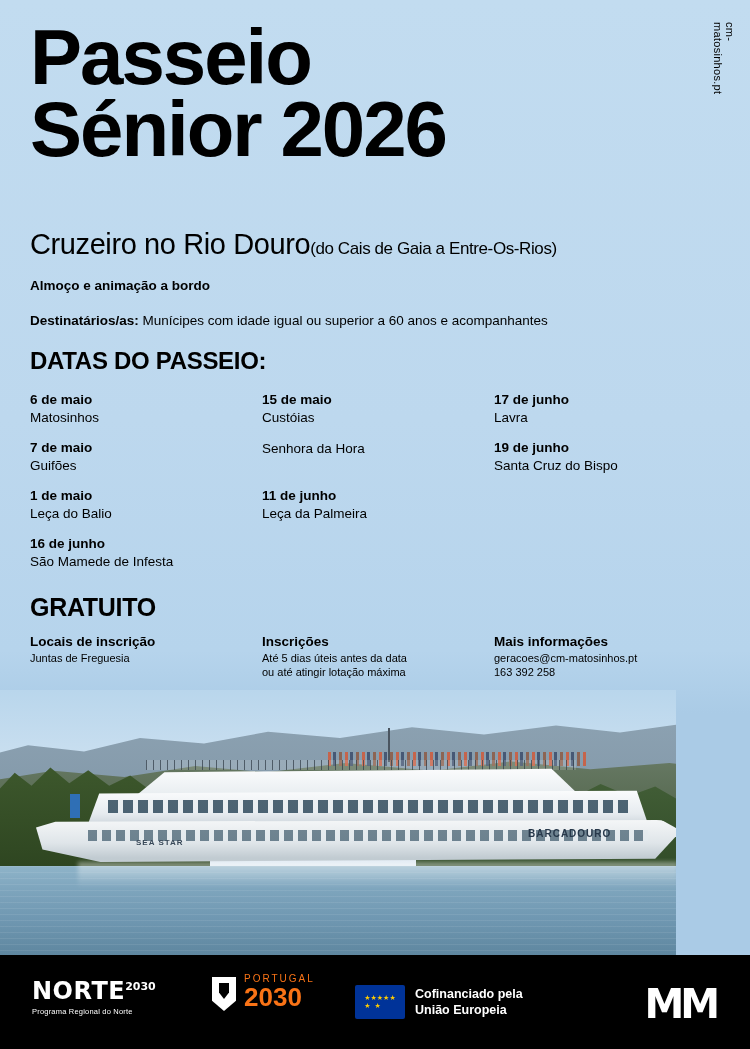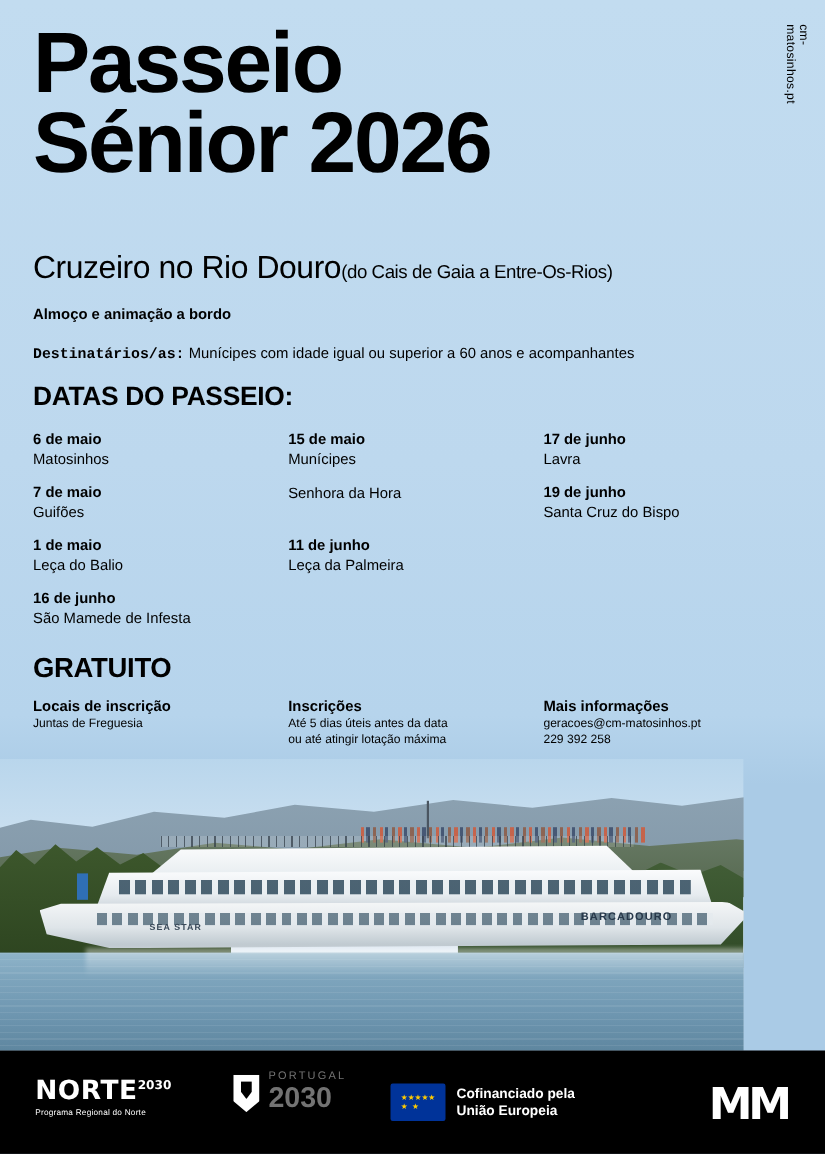--- a/index.html
+++ b/index.html
@@ -134,21 +134,21 @@
   }
   .subtitle .paren { font-size: 17px; }
   .line-almoco {
     position: absolute; left: 30px; top: 278px;
     font-size: 13.5px; font-weight: bold; color: #000;
   }
   .line-dest {
     position: absolute; left: 30px; top: 313px;
     font-size: 13.5px; color: #000;
   }
-  .line-dest b { font-weight: bold; font-family: Liberation Mono, monospace; }
+  .line-dest b { font-weight: bold; }
   .datas-head {
     position: absolute; left: 30px; top: 347px;
     font-size: 24px; font-weight: bold; color: #000; letter-spacing: -0.3px;
   }
   .dates-grid {
     position: absolute; left: 30px; top: 392px;
     width: 690px;
     display: grid;
     grid-template-columns: 232px 232px 226px;
     row-gap: 0;
@@ -184,21 +184,21 @@
   .logo-norte {
     position: absolute; left: 32px; top: 22px; color: #fff;
   }
   .logo-norte .big {
     font-size: 24px; font-weight: bold; letter-spacing: .5px;
     font-family: "DejaVu Sans", sans-serif;
   }
   .logo-norte .big sup { font-size: 11px; vertical-align: super; letter-spacing: 0; }
   .logo-norte .small { font-size: 7.5px; letter-spacing: .2px; margin-top: 2px; }
   .logo-pt {
-    position: absolute; left: 212px; top: 18px; color: #737373;
+    position: absolute; left: 212px; top: 18px; color: #f97316;
   }
   .logo-pt .pt-top { font-size: 10px; letter-spacing: 2px; margin-left: 32px; }
   .logo-pt .pt-num { font-size: 26px; font-weight: bold; letter-spacing: 0px; margin-left: 32px; line-height: 1; }
   .logo-pt .shield {
     position: absolute; left: 0; top: 4px; width: 24px; height: 34px;
     background: #fff;
     clip-path: polygon(0% 0%, 100% 0%, 100% 70%, 50% 100%, 0% 70%);
   }
   .logo-pt .shield::after {
     content:""; position:absolute; left:7px; top:6px; width:10px; height:16px;
@@ -270,21 +270,21 @@
 
     <div class="datas-head">DATAS DO PASSEIO:</div>
 
     <div class="dates-grid">
       <div class="date-cell">
         <div class="d">6 de maio</div>
         <div class="p">Matosinhos</div>
       </div>
       <div class="date-cell">
         <div class="d">15 de maio</div>
-        <div class="p">Munícipes</div>
+        <div class="p">Custóias</div>
       </div>
       <div class="date-cell">
         <div class="d">17 de junho</div>
         <div class="p">Lavra</div>
       </div>
 
       <div class="date-cell">
         <div class="d">7 de maio</div>
         <div class="p">Guifões</div>
       </div>
@@ -327,21 +327,21 @@
         <div class="t" style="white-space:pre-line">Juntas de Freguesia</div>
       </div>
       <div class="info-col">
         <div class="h">Inscrições</div>
         <div class="t" style="white-space:pre-line">Até 5 dias úteis antes da data
 ou até atingir lotação máxima</div>
       </div>
       <div class="info-col">
         <div class="h">Mais informações</div>
         <div class="t" style="white-space:pre-line">geracoes@cm-matosinhos.pt
-229 392 258</div>
+163 392 258</div>
       </div>
     </div>
 
     <div class="vertical-url">cm-matosinhos.pt</div>
   </div>
 
   <div class="footer">
     <div class="logo-norte">
       <div class="big"><span>NORTE</span><sup>2030</sup></div>
       <div class="small">Programa Regional do Norte</div>

